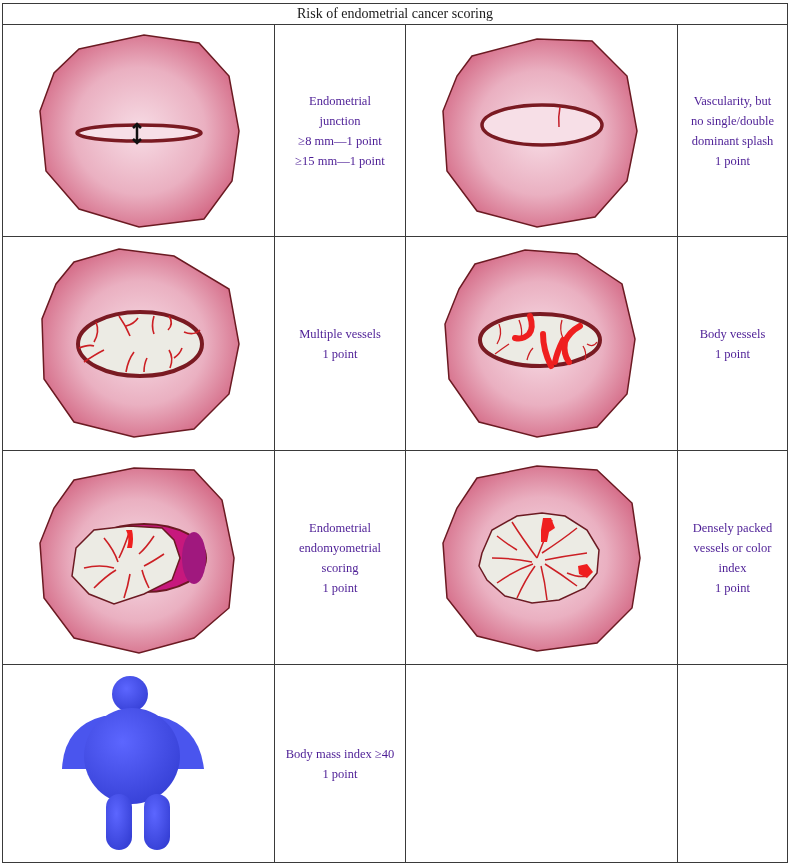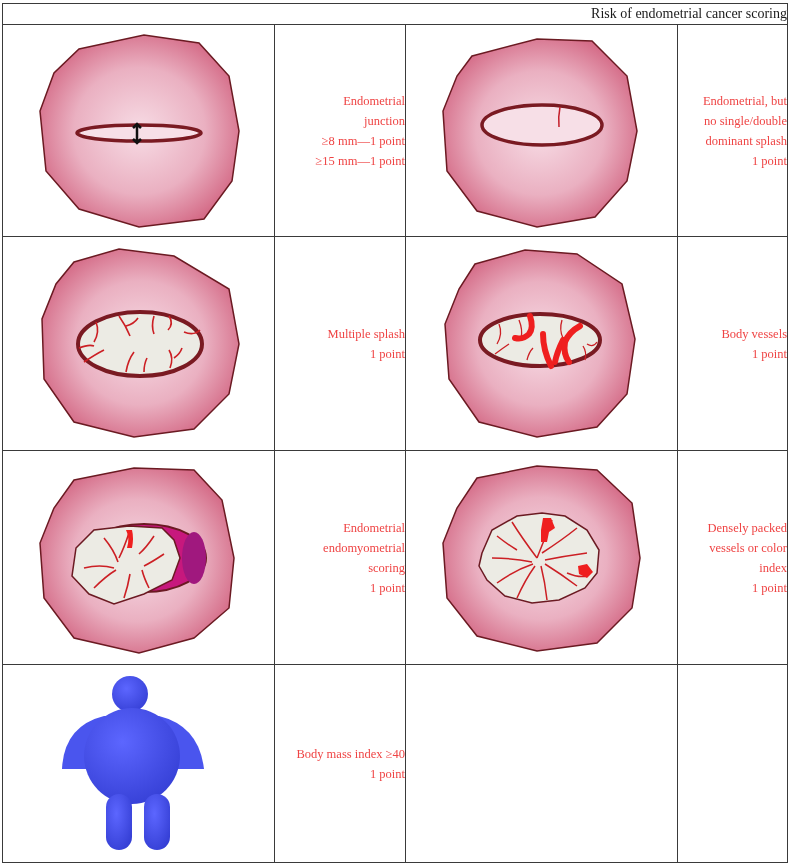--- a/index.html
+++ b/index.html
@@ -1,23 +1,23 @@
 <!DOCTYPE html>
 <html><head>
 <meta charset="utf-8">
 <style>
   html, body { margin:0; padding:0; background:#ffffff; }
   body { width:791px; height:867px; position:relative; overflow:hidden;
          font-family:"DejaVu Serif","Liberation Serif",serif; color:#222; }
   table.grid { position:absolute; left:2px; top:3px; width:785px; height:860px;
                border-collapse:collapse; table-layout:fixed; }
-  table.grid td { border:1px solid #3a3a3a; padding:0; vertical-align:middle; text-align:right; }
+  table.grid td { border:1px solid #3a3a3a; padding:0; vertical-align:middle; text-align:center; }
   td.title { height:20px; font-family:"Liberation Serif",serif; font-size:14px; color:#1a1a1a; }
   td.img { position:relative; }
-  td.txt { font-family:"Liberation Serif",serif; font-size:12.5px; line-height:20px; color:#ef4444; }
+  td.txt { font-family:"Liberation Serif",serif; font-size:12.5px; line-height:20px; color:#4c1d95; }
   .line { display:block; }
   svg { display:block; margin:0 auto; }
 </style>
 </head>
 <body>
 
 <table class="grid">
   <colgroup>
     <col style="width:272px">
       <col style="width:131px">
@@ -58,21 +58,21 @@
                 <stop offset="60%" stop-color="#eab0c1"></stop>
                 <stop offset="100%" stop-color="#d46a86"></stop>
           </radialGradient>
         </defs>
         <path d="M35 25 L100 8 L155 10 L190 45 L200 100 L190 150 L158 186 L100 196 L40 180 L10 140 L6 80 L20 45 Z" fill="url(#ug2)" stroke="#6b1a22" stroke-width="1.5"></path>
         <ellipse cx="105" cy="94" rx="60" ry="20" fill="#f7dfe7" stroke="#7a1a22" stroke-width="3.5"></ellipse>
         <path d="M123 76 Q121 86 122 96" stroke="#c41e2a" stroke-width="1.5" fill="none"></path>
       </svg>
     </td>
     <td class="txt">
-      <span class="line">Endometrial, but</span>
+      <span class="line">Vascularity, but</span>
       <span class="line">no single/double</span>
       <span class="line">dominant splash</span>
       <span class="line">1 point</span>
     </td>
   </tr>
 
   <tr style="height:214px">
     <td class="img">
       <svg width="210" height="200" viewBox="0 0 210 200">
         <defs>
@@ -92,21 +92,21 @@
           <path d="M150 88 Q160 92 166 86"></path>
               <path d="M45 104 Q55 100 60 102"></path>
           <path d="M50 118 Q62 110 70 106"></path>
               <path d="M92 128 Q94 116 100 108"></path>
           <path d="M110 128 Q110 120 113 114"></path>
               <path d="M136 124 Q140 114 135 106 M140 114 Q146 110 148 104"></path>
         </g>
       </svg>
     </td>
     <td class="txt">
-      <span class="line">Multiple splash</span>
+      <span class="line">Multiple vessels</span>
       <span class="line">1 point</span>
     </td>
     <td class="img">
       <svg width="210" height="200" viewBox="0 0 210 200">
         <defs>
           <radialGradient id="ug4" cx="50%" cy="50%" r="55%">
             <stop offset="0%" stop-color="#f7dce5"></stop>
                 <stop offset="60%" stop-color="#eab0c1"></stop>
                 <stop offset="100%" stop-color="#d46a86"></stop>
           </radialGradient>

